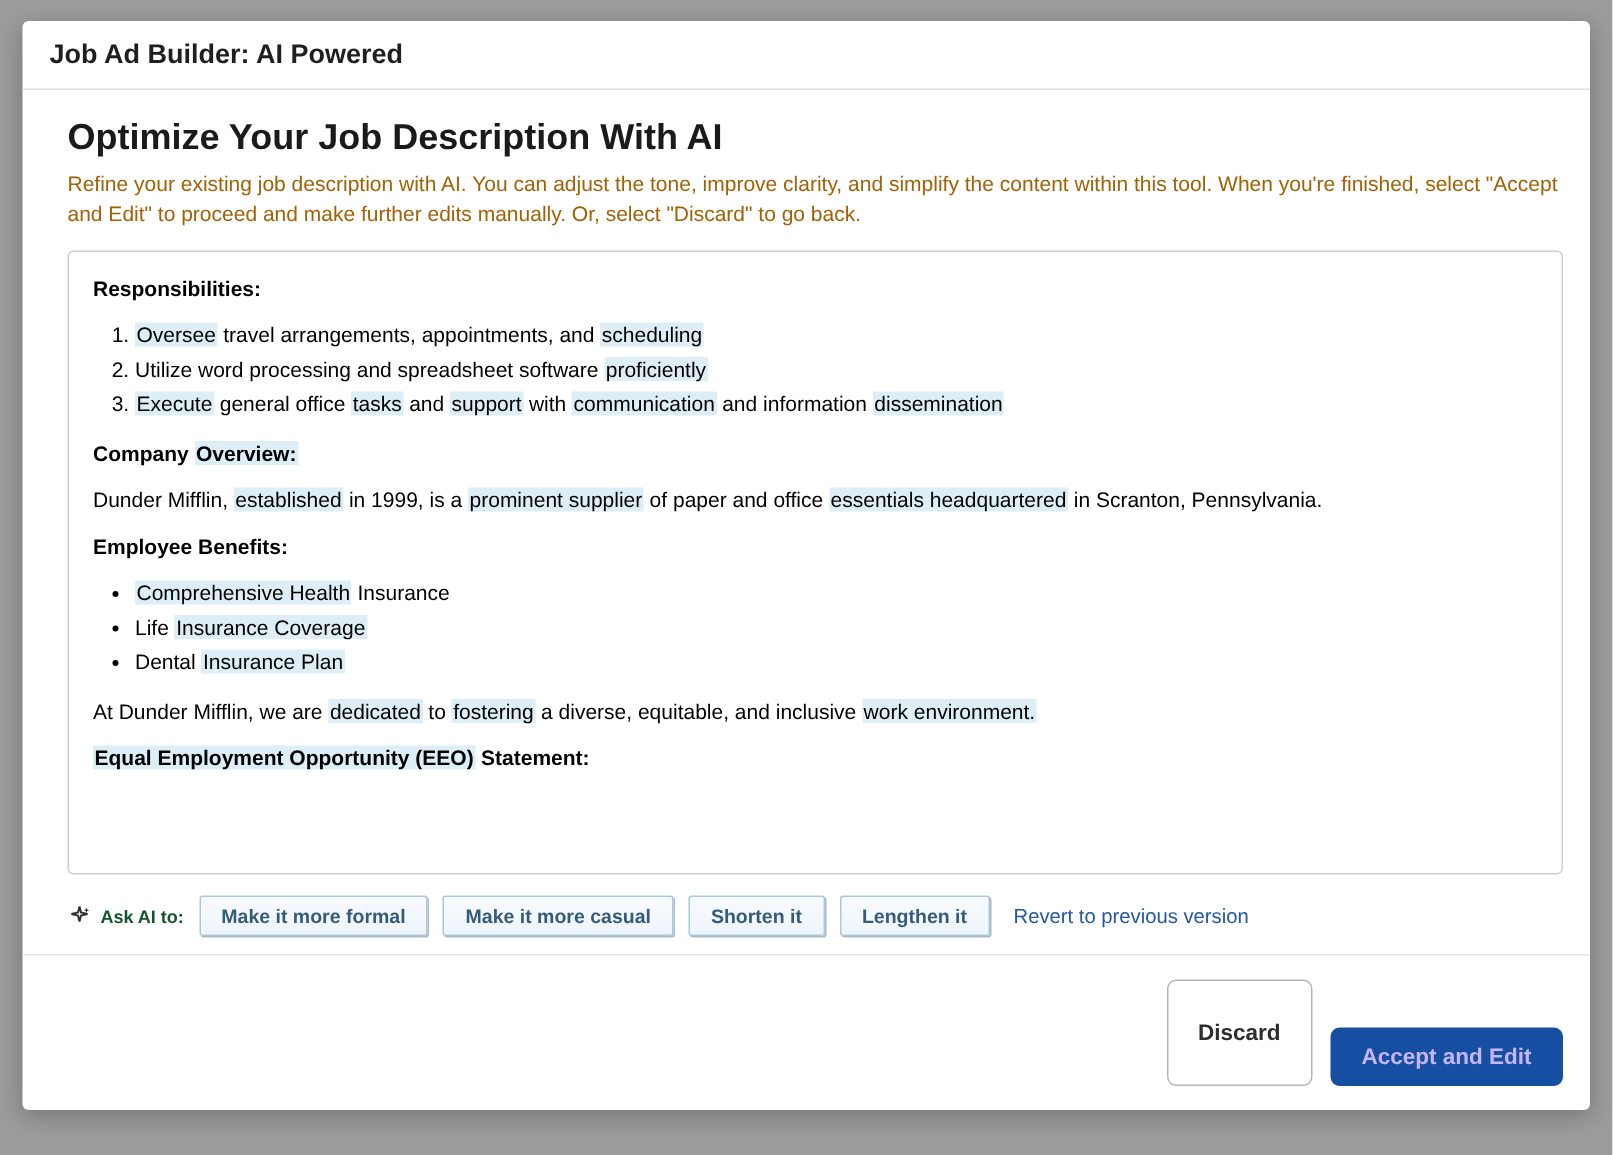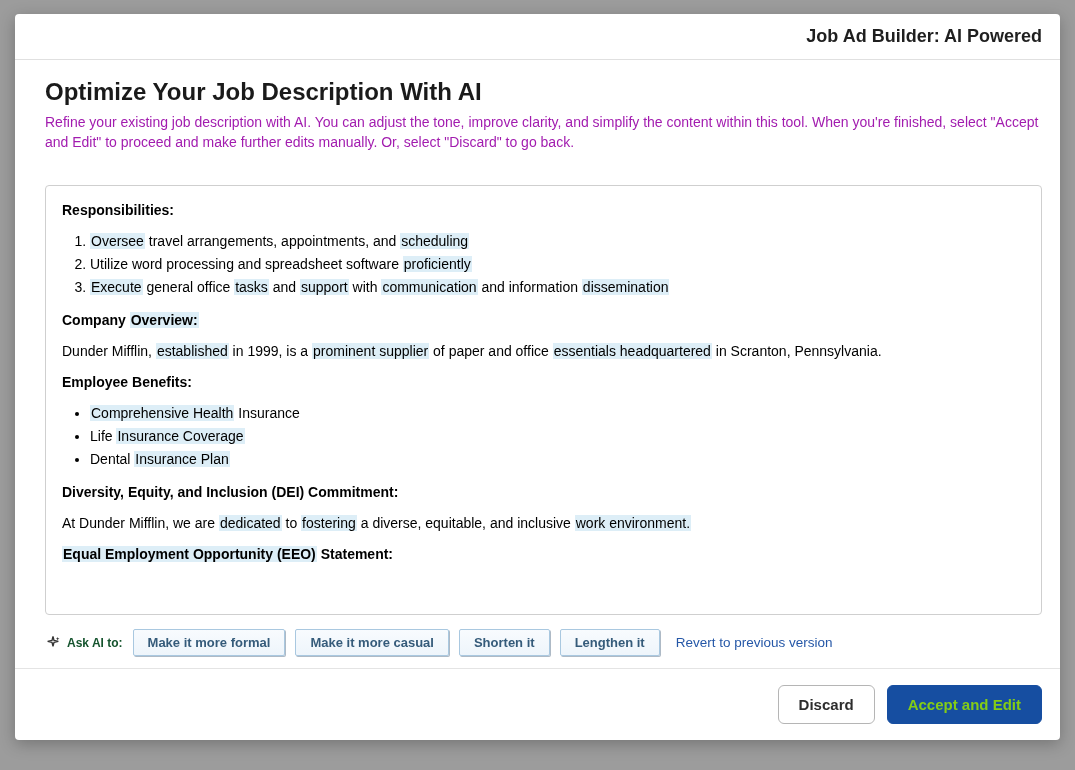--- a/index.html
+++ b/index.html
@@ -29,40 +29,39 @@
       flex-direction: column;
     }
     .modal-header {
       padding: 12px 18px;
       border-bottom: 1px solid #e0e0e0;
     }
     .modal-title {
       font-size: 18px;
       font-weight: 700;
       color: #1f1f1f;
-      text-align: right;
     }
     .modal-body {
       flex: 1;
       padding: 18px 18px 0 30px;
       display: flex;
       flex-direction: column;
       overflow: hidden;
     }
     .intro-heading {
       font-size: 24px;
       font-weight: 800;
       color: #1a1a1a;
       margin-bottom: 6px;
     }
     .intro-text {
       font-size: 14px;
-      color: #a21caf;
+      color: #a16207;
       line-height: 1.45;
-      margin-bottom: 32px;
+      margin-bottom: 14px;
     }
     .content-box {
       border: 1px solid #cfcfcf;
       border-radius: 4px;
       padding: 14px 16px 14px 16px;
       overflow-y: auto;
       flex: 1;
       font-size: 14px;
       color: #000000;
       line-height: 1.5;
@@ -129,22 +128,23 @@
       cursor: pointer;
       border: 1px solid;
     }
     .btn-secondary {
       background: #fff;
       color: #2d2d2d;
       border-color: #b5b5b5;
     }
     .btn-primary {
       background: #164ea1;
-      color: #84cc16;
+      color: #c4b5fd;
       border-color: #164ea1;
+      margin-top: 32px;
     }
   </style>
 </head>
 <body>
 
 <div class="overlay"></div>
 
 <div class="modal">
   <div class="modal-header">
     <div class="modal-title">Job Ad Builder: AI Powered</div>
@@ -165,21 +165,20 @@
       <p><strong><span>Company </span><span class="hl">Overview:</span></strong></p>
       <p><span>Dunder Mifflin, </span><span class="hl">established</span><span> in 1999, is a </span><span class="hl">prominent supplier</span><span> of paper and office </span><span class="hl">essentials headquartered</span><span> in Scranton, Pennsylvania.</span></p>
 
       <p><strong>Employee Benefits:</strong></p>
       <ul>
         <li><span class="hl">Comprehensive Health</span><span> Insurance</span></li>
         <li><span>Life </span><span class="hl">Insurance Coverage</span></li>
         <li><span>Dental </span><span class="hl">Insurance Plan</span></li>
       </ul>
 
-      <p><strong>Diversity, Equity, and Inclusion (DEI) Commitment:</strong></p>
       <p><span>At Dunder Mifflin, we are </span><span class="hl">dedicated</span><span> to </span><span class="hl">fostering</span><span> a diverse, equitable, and inclusive </span><span class="hl">work environment.</span></p>
 
       <p><strong><span class="hl">Equal Employment Opportunity (EEO)</span><span> Statement:</span></strong></p>
     </div>
 
     <div class="ai-row">
       <div class="ai-label-wrap">
         <span class="ai-icon">
           <svg width="16" height="16" viewBox="0 0 24 24" fill="none" stroke="#333" stroke-width="2">
             <path d="M12 2 L13.5 8 L20 9.5 L13.5 11 L12 17 L10.5 11 L4 9.5 L10.5 8 Z"></path>

